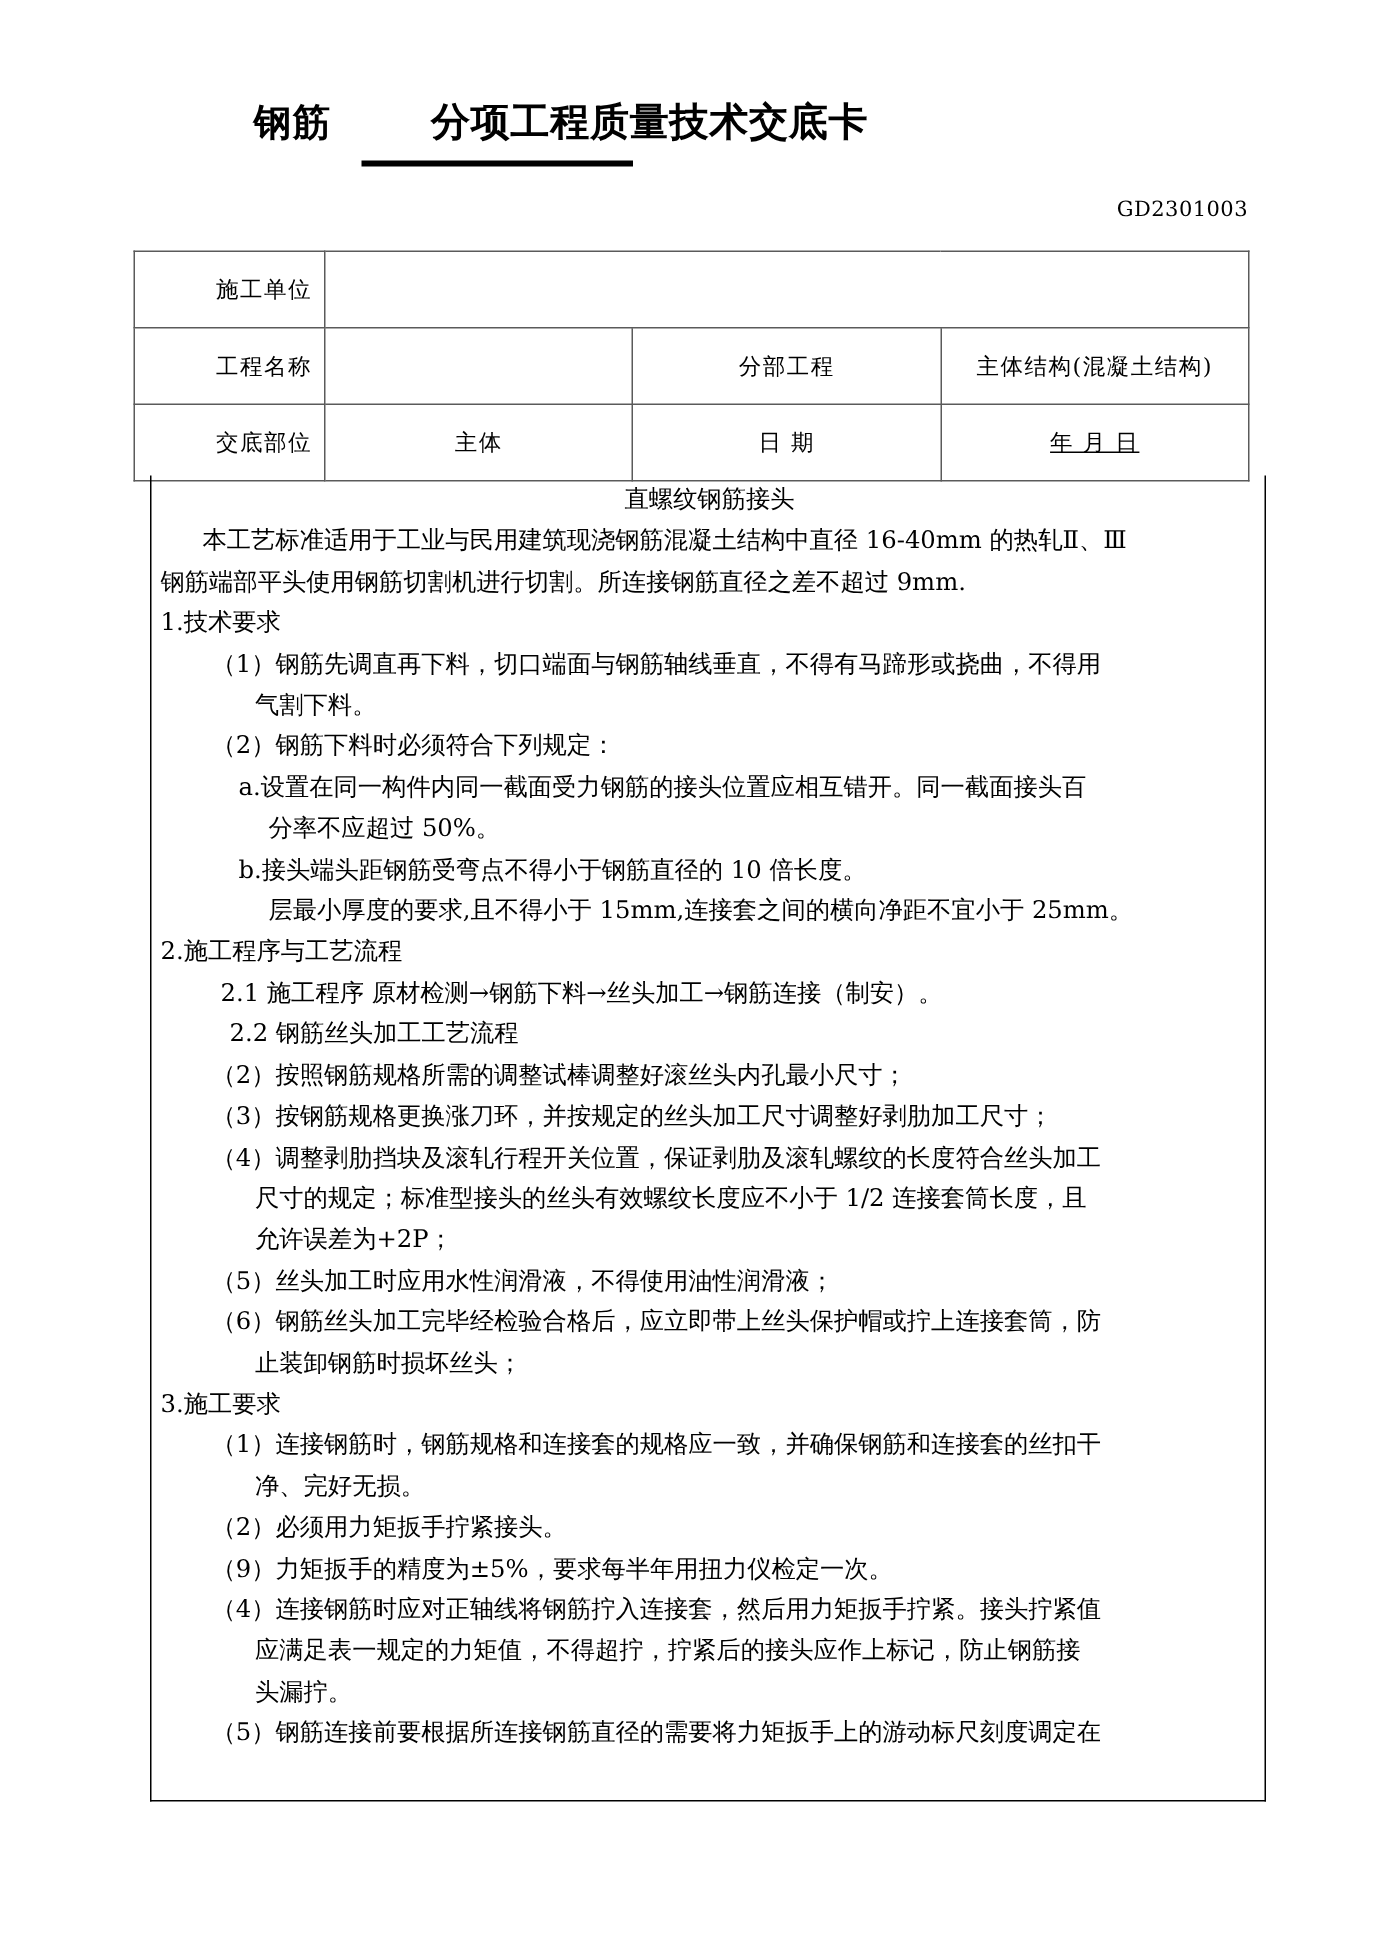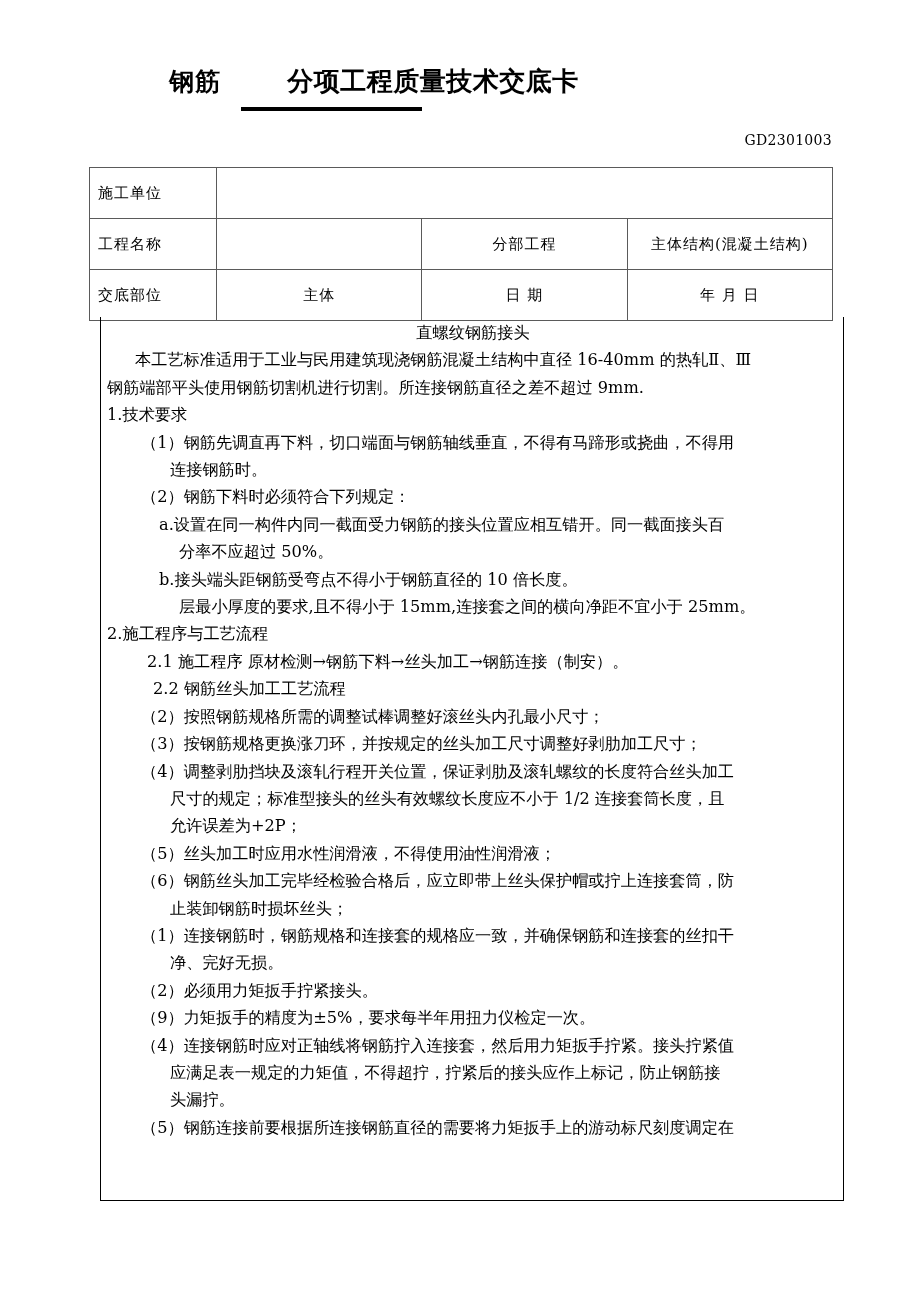--- a/index.html
+++ b/index.html
@@ -79,35 +79,35 @@
   }
   .header-table td {
     border: 1px solid #5a5a5a;
     padding: 0 8px;
     vertical-align: middle;
     font-family: "DejaVu Serif", "Liberation Serif", serif;
     letter-spacing: 1px;
   }
   .hdr-label {
     width: 110px;
-    text-align: left;
+    text-align: right;
     height: 50px;
   }
   .hdr-wide {
     text-align: center;
   }
   .hdr-mid {
     width: 102px;
     text-align: center;
   }
   .hdr-right {
     width: 222px;
     text-align: center;
   }
-  .date-line { letter-spacing: 1px; }
+  .date-line { letter-spacing: 1px; text-decoration: underline; }
 
   
   .content-box {
     position: absolute;
     left: 100px;
     top: 317px;
     width: 744px;
     height: 884px;
     border: 1px solid #000;
     border-top: none;
@@ -171,37 +171,38 @@
     </table>
 
   <div class="content-box">
     <div class="content-inner">
       <div class="ln ctr">直螺纹钢筋接头</div>
       <div id="content-lines">
           <div class="ln i1">本工艺标准适用于工业与民用建筑现浇钢筋混凝土结构中直径 16-40mm 的热轧Ⅱ、Ⅲ</div>
           <div class="ln i0">钢筋端部平头使用钢筋切割机进行切割。所连接钢筋直径之差不超过 9mm.</div>
           <div class="ln i0">1.技术要求</div>
           <div class="ln i2">（1）钢筋先调直再下料，切口端面与钢筋轴线垂直，不得有马蹄形或挠曲，不得用</div>
-          <div class="ln i3">连接钢筋时。</div>
+          <div class="ln i3">气割下料。</div>
           <div class="ln i2">（2）钢筋下料时必须符合下列规定：</div>
           <div class="ln i4">a.设置在同一构件内同一截面受力钢筋的接头位置应相互错开。同一截面接头百</div>
           <div class="ln i5">分率不应超过 50%。</div>
           <div class="ln i4">b.接头端头距钢筋受弯点不得小于钢筋直径的 10 倍长度。</div>
           <div class="ln i5">层最小厚度的要求,且不得小于 15mm,连接套之间的横向净距不宜小于 25mm。</div>
           <div class="ln i0">2.施工程序与工艺流程</div>
           <div class="ln i6">2.1 施工程序    原材检测→钢筋下料→丝头加工→钢筋连接（制安）。</div>
           <div class="ln i7">2.2 钢筋丝头加工工艺流程</div>
           <div class="ln i2">（2）按照钢筋规格所需的调整试棒调整好滚丝头内孔最小尺寸；</div>
           <div class="ln i2">（3）按钢筋规格更换涨刀环，并按规定的丝头加工尺寸调整好剥肋加工尺寸；</div>
           <div class="ln i2">（4）调整剥肋挡块及滚轧行程开关位置，保证剥肋及滚轧螺纹的长度符合丝头加工</div>
           <div class="ln i3">尺寸的规定；标准型接头的丝头有效螺纹长度应不小于 1/2 连接套筒长度，且</div>
           <div class="ln i3">允许误差为+2P；</div>
           <div class="ln i2">（5）丝头加工时应用水性润滑液，不得使用油性润滑液；</div>
           <div class="ln i2">（6）钢筋丝头加工完毕经检验合格后，应立即带上丝头保护帽或拧上连接套筒，防</div>
           <div class="ln i3">止装卸钢筋时损坏丝头；</div>
+          <div class="ln i0">3.施工要求</div>
           <div class="ln i2">（1）连接钢筋时，钢筋规格和连接套的规格应一致，并确保钢筋和连接套的丝扣干</div>
           <div class="ln i3">净、完好无损。</div>
           <div class="ln i2">（2）必须用力矩扳手拧紧接头。</div>
           <div class="ln i2">（9）力矩扳手的精度为±5%，要求每半年用扭力仪检定一次。</div>
           <div class="ln i2">（4）连接钢筋时应对正轴线将钢筋拧入连接套，然后用力矩扳手拧紧。接头拧紧值</div>
           <div class="ln i3">应满足表一规定的力矩值，不得超拧，拧紧后的接头应作上标记，防止钢筋接</div>
           <div class="ln i3">头漏拧。</div>
           <div class="ln i2">（5）钢筋连接前要根据所连接钢筋直径的需要将力矩扳手上的游动标尺刻度调定在</div>
         </div>
     </div>

